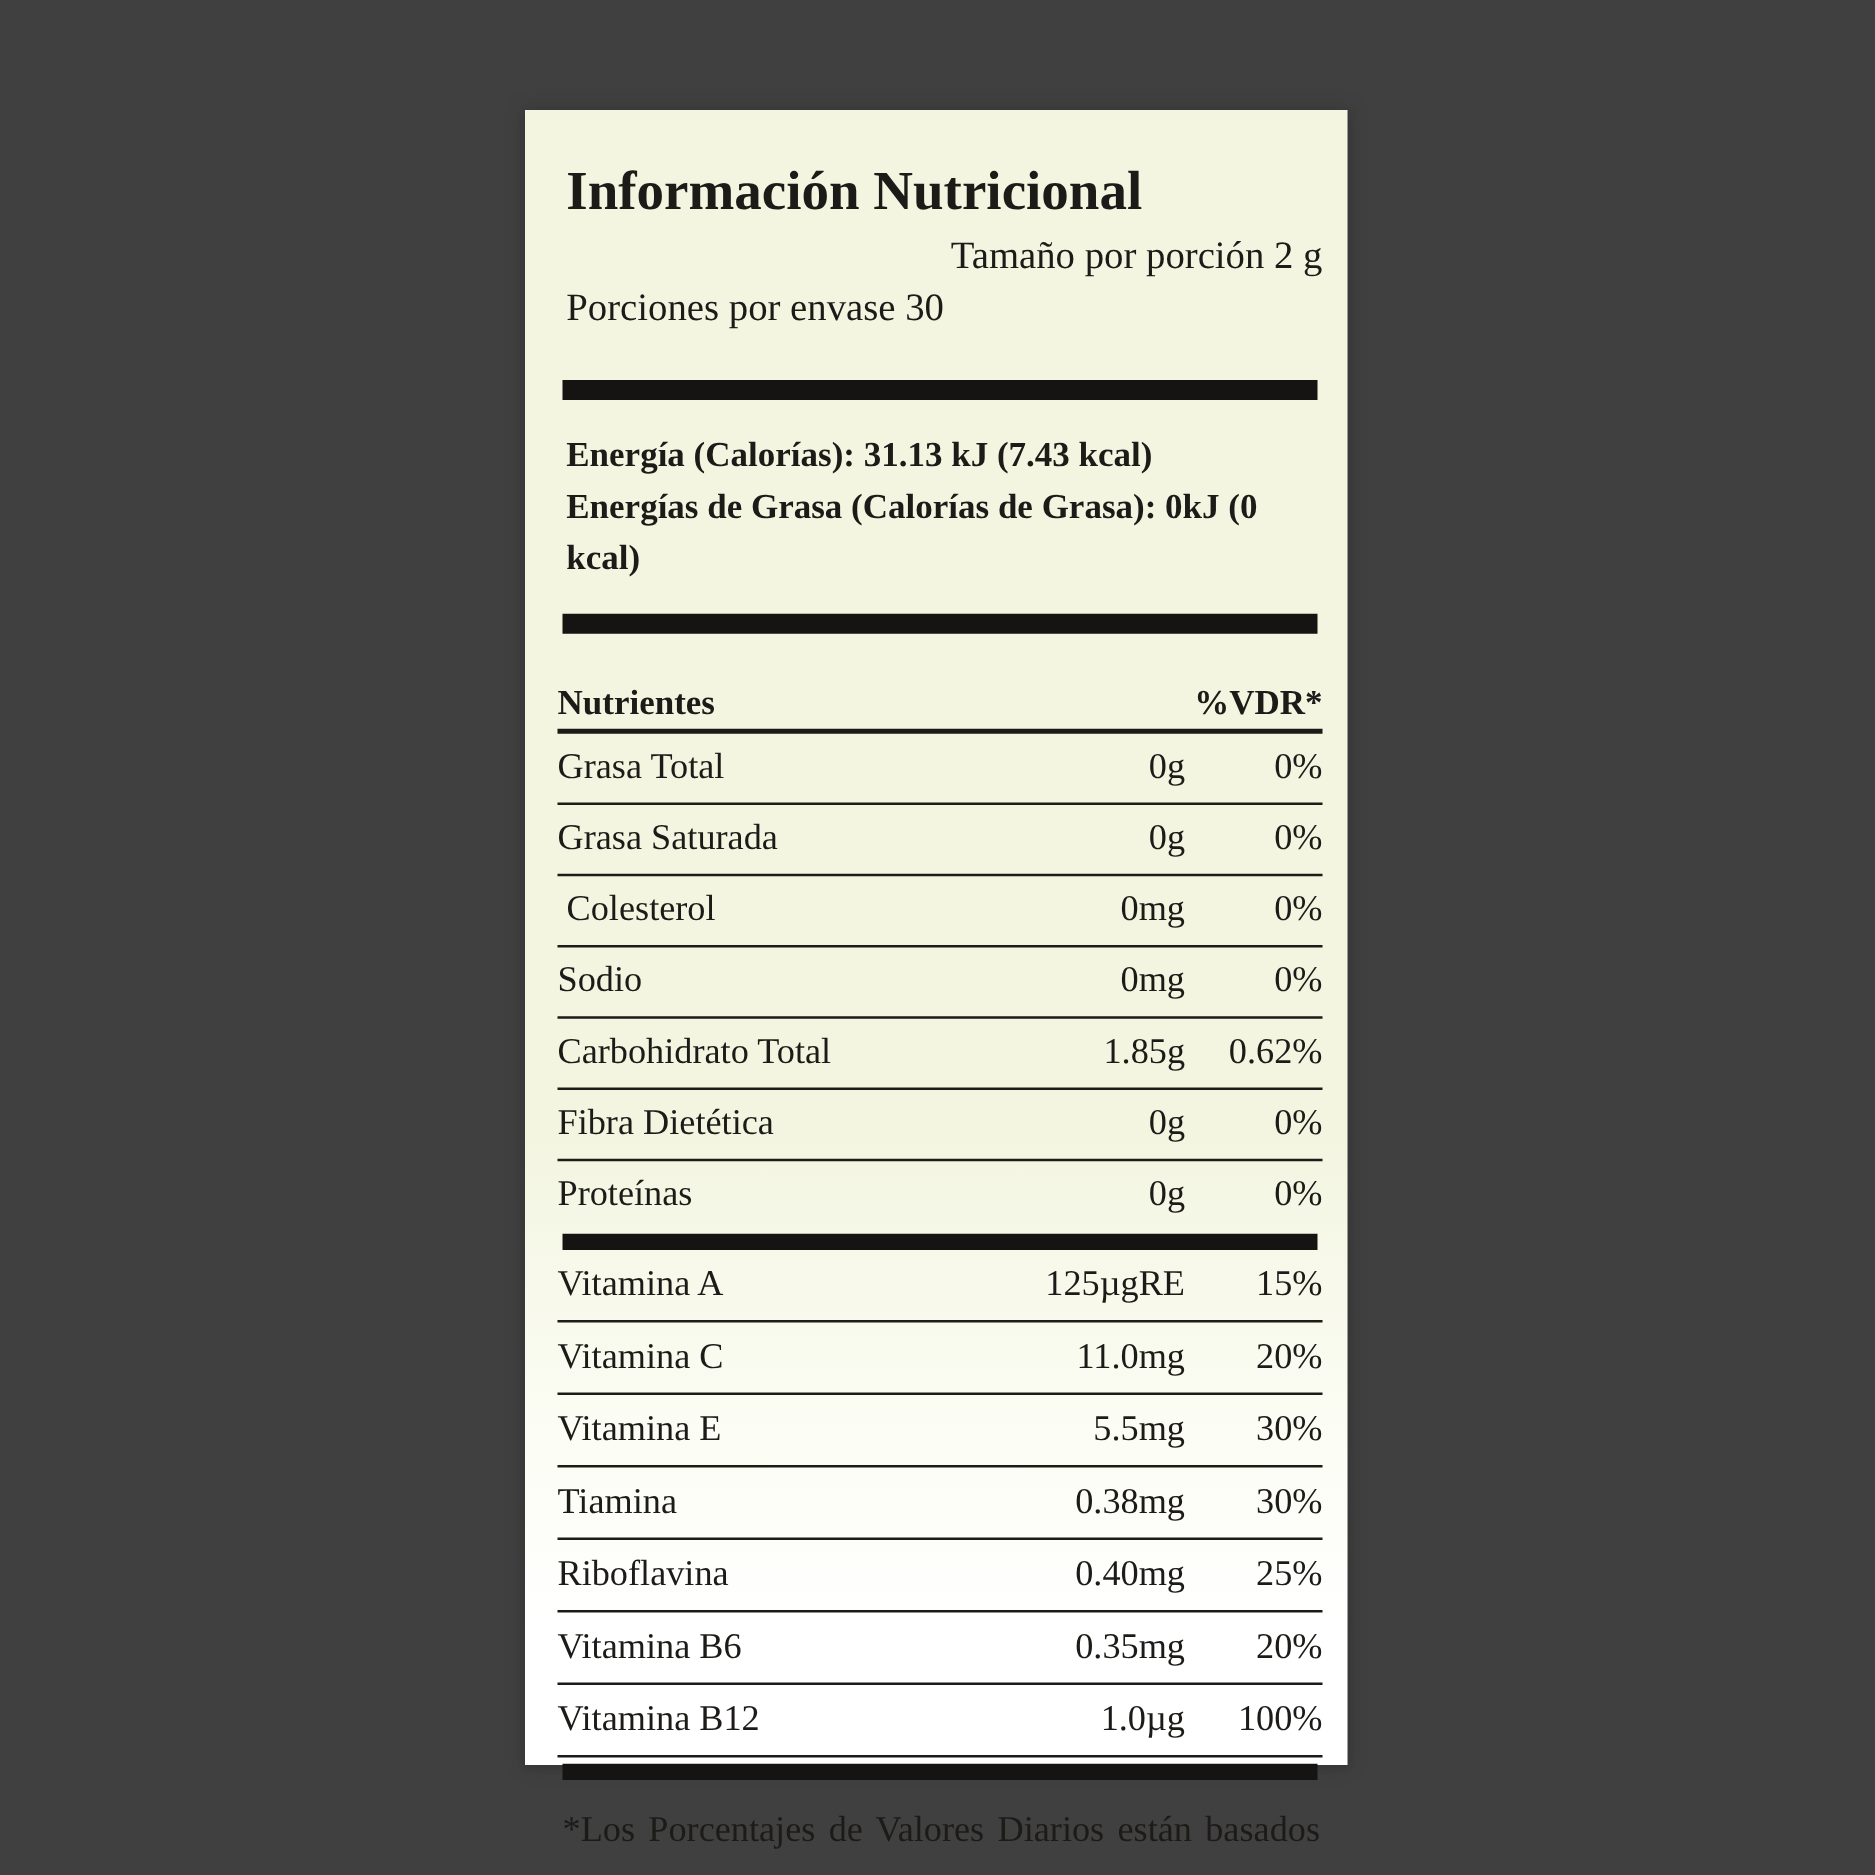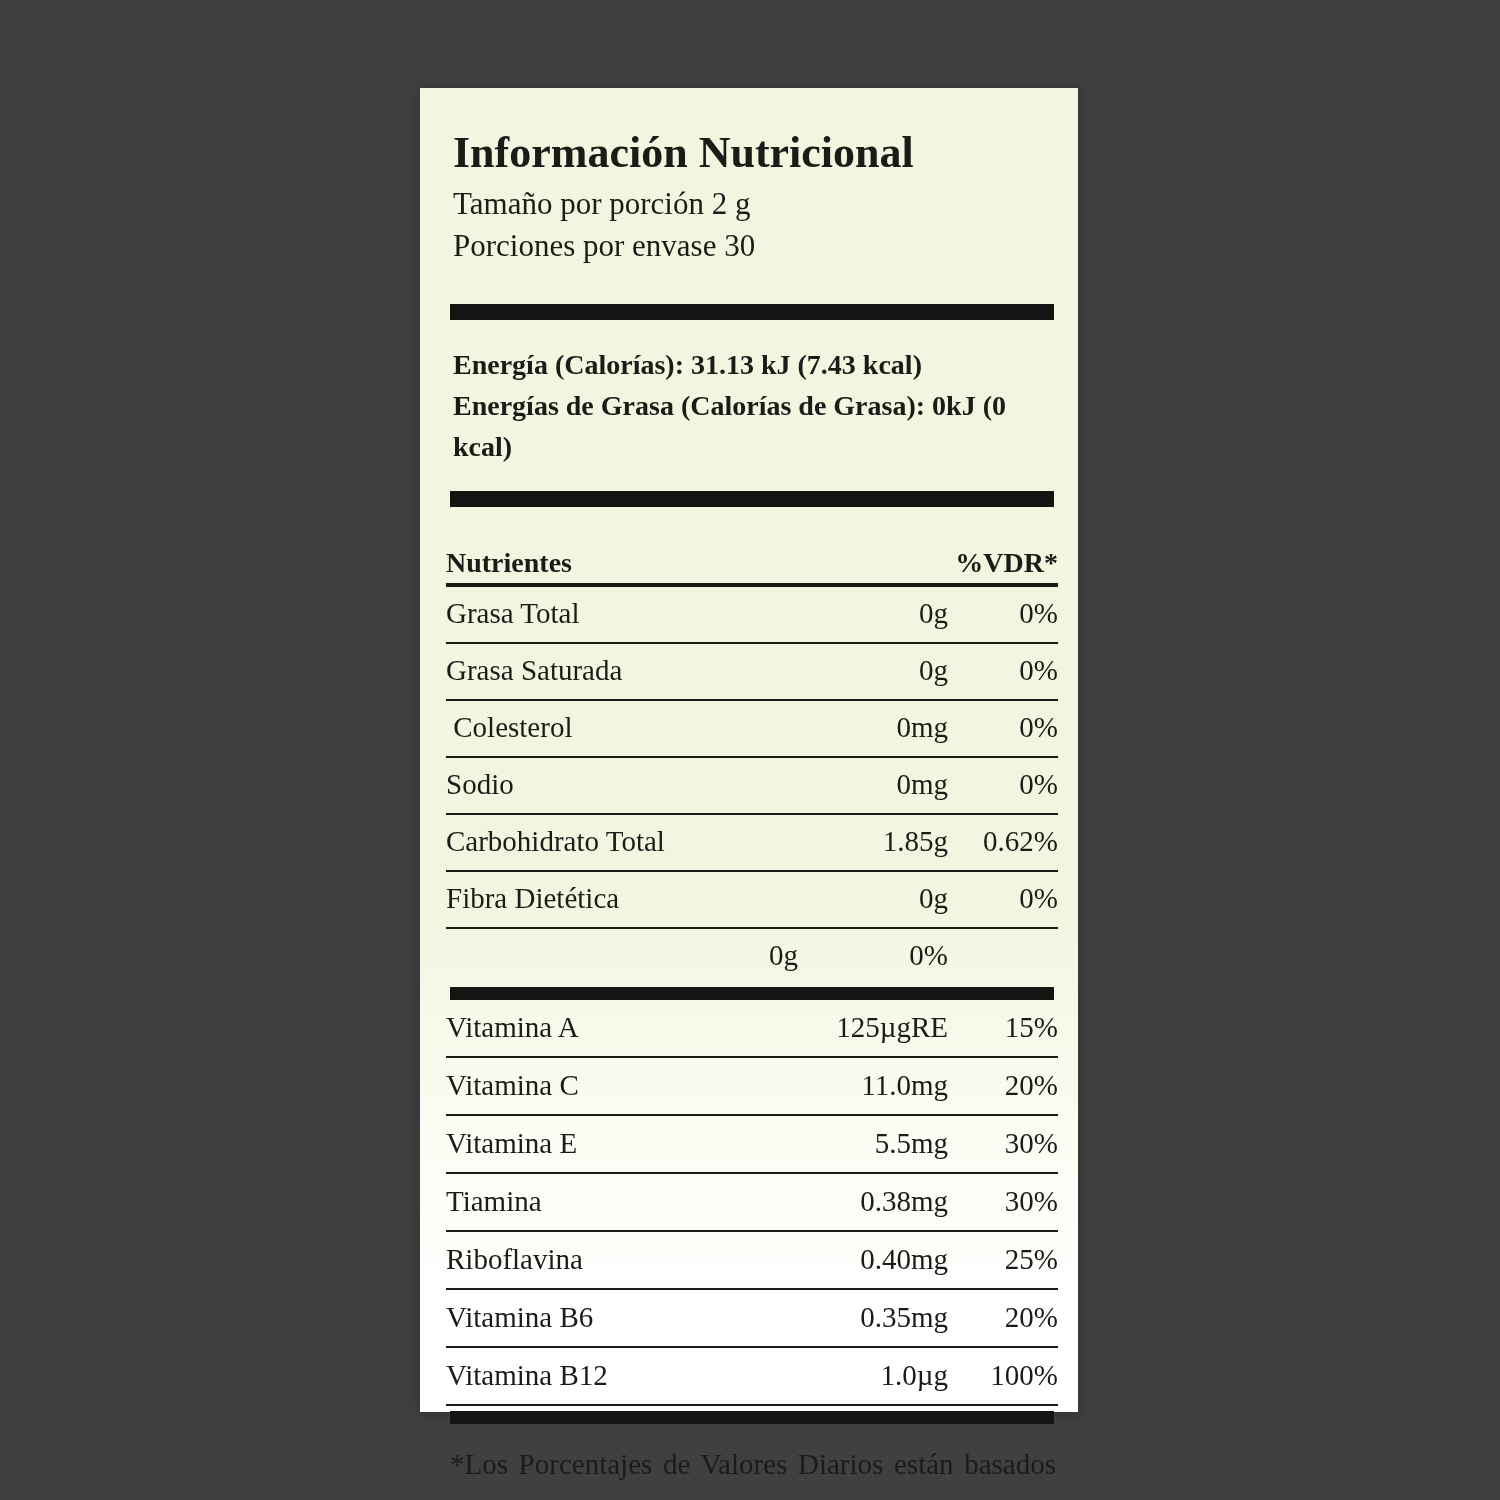--- a/index.html
+++ b/index.html
@@ -13,21 +13,21 @@
     box-sizing:border-box;
     background:linear-gradient(180deg,#f3f5e1 0%,#f3f5e1 62%,#fbfcf2 78%,#ffffff 92%);
     box-shadow:0 0 14px rgba(40,40,40,.38), 0 2px 5px rgba(40,40,40,.25);
     padding:0 20px 0 26px;
   }
   .title{
     margin-top:42px;padding-left:7px;
     font-size:44px;font-weight:700;letter-spacing:0;line-height:1.05;
   }
   .sub{padding-left:7px;font-size:31px;line-height:40px;}
-  .sub1{margin-top:8px;}
+  .sub1{margin-top:8px;text-align:right;}
   .sub2{margin-top:2px;}
   .bar{background:#161412;height:16px;margin:0 4px;}
   .bar1{margin-top:38px;}
   .bar2{margin-top:24px;}
   .bar3{height:13px;margin-top:3px;}
   .bar4{height:13px;margin-top:5px;}
   .energy{padding-left:7px;margin-top:24px;font-weight:700;font-size:28px;line-height:41px;}
   .thead{
     display:grid;grid-template-columns:1fr 150px 110px;
     margin-top:30px;height:42px;align-items:end;
@@ -100,20 +100,21 @@
       <div class="name">Carbohidrato Total</div>
       <div class="amt">1.85g</div>
       <div class="dv">0.62%</div>
     </div>
     <div class="row">
       <div class="name">Fibra Dietética</div>
       <div class="amt">0g</div>
       <div class="dv">0%</div>
     </div>
     <div class="row last-main">
+      <div class="name">Proteínas</div>
       <div class="amt">0g</div>
       <div class="dv">0%</div>
     </div>
 
     <div class="bar bar3"></div>
 
     <div class="row vit">
       <div class="name">Vitamina A</div>
       <div class="amt">125µgRE</div>
       <div class="dv">15%</div>

